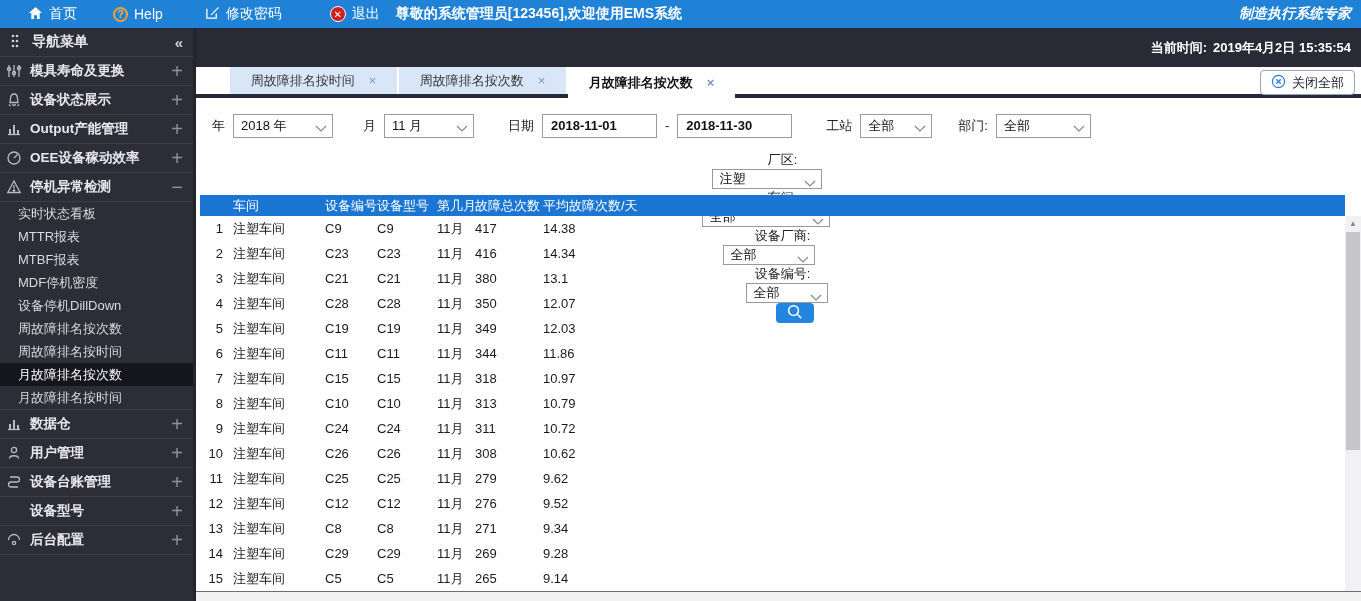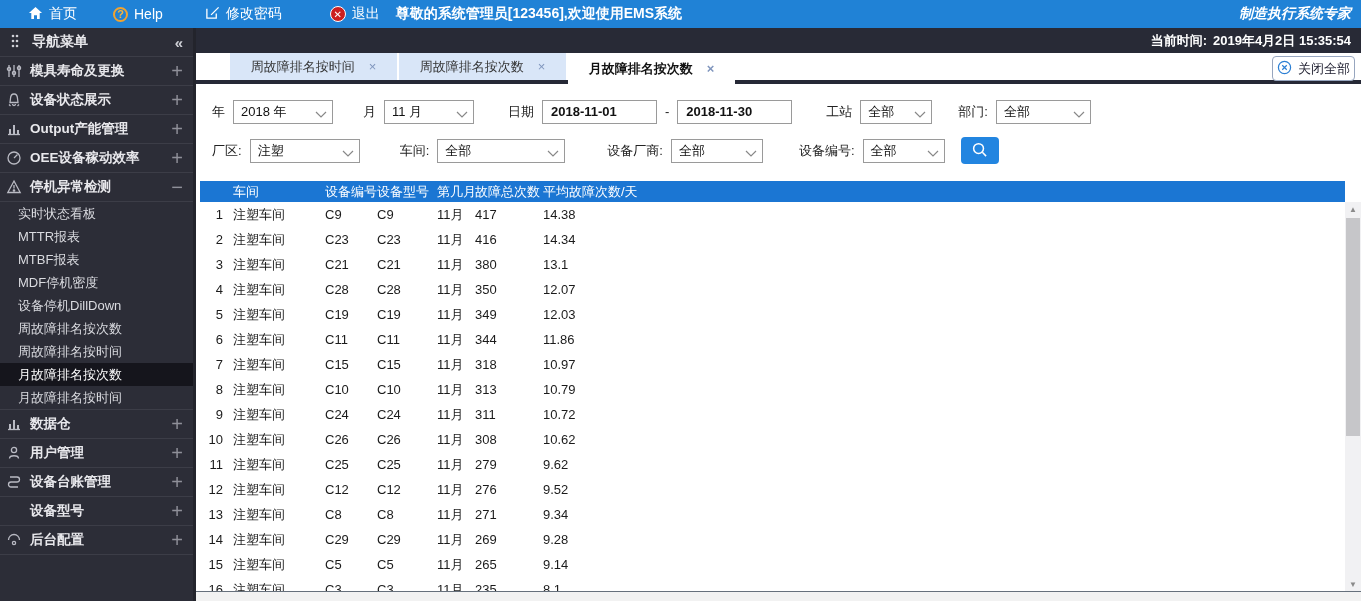--- a/index.html
+++ b/index.html
@@ -36,39 +36,39 @@
   .sb-item .sb-icon { width:20px; height:16px; margin-right:4px; display:flex; align-items:center; }
   .sb-item .toggle { margin-left:auto; font-size:20px; font-weight:100; color:#8f9099; line-height:16px; }
   .sb-sub { border-bottom:1px solid #3c3d47; }
   .sb-subitem { height:23px; display:flex; align-items:center; padding-left:18px;
     font-size:13px; color:#dadbe0; cursor:pointer; }
   .sb-subitem.active { background:#15151c; color:#ffffff; }
   svg.sic { stroke:#b9bac3; fill:none; stroke-width:1.3; }
 
   
   .content { flex:1; display:flex; flex-direction:column; min-width:0; position:relative; }
-  .statusbar { height:25px; background:#282a36; color:#fff; font-size:13px; font-weight:bold;
+  .statusbar { height:39px; background:#282a36; color:#fff; font-size:13px; font-weight:bold;
     display:flex; align-items:center; justify-content:flex-end; gap:6px; padding-right:10px; flex:0 0 auto; }
   .tabbar { height:31px; background:#fff; position:relative; flex:0 0 auto; }
   .tabstrip-underline { position:absolute; left:0; right:0; bottom:0; height:4px; background:#262936; }
   .tabs { position:absolute; left:34px; top:0; display:flex; }
   .tab { width:167px; height:27px; background:#d9e6f8; margin-right:2px; display:flex;
     align-items:center; justify-content:center; font-size:13px; color:#333; cursor:pointer; position:relative; z-index:1; }
   .tab .tab-close { margin-left:14px; color:#7f95bd; font-size:13px; cursor:pointer; }
   .tab.active { background:#fff; height:31px; z-index:2; font-weight:bold; color:#111; }
-  .closeall { position:absolute; right:6px; top:3px; height:25px; padding:0 4px; background:#fff;
+  .closeall { position:absolute; right:6px; top:3px; height:25px; padding:0 10px; background:#fff;
     border:1px solid #97a6bf; border-radius:4px; display:flex; align-items:center; gap:6px;
     font-size:13px; color:#223; cursor:pointer; z-index:3; }
 
   .panel { flex:1; background:#fff; position:relative; min-height:0; }
 
   
   .filters { height:97px; padding:14px 0 0 16px; }
   .frow { display:flex; align-items:center; height:27px; font-size:13px; color:#222; }
-  .frow + .frow { margin-top:12px; }
+  .frow + .frow { margin-top:12px;flex-direction:column; }
   .flabel { margin-right:8px; white-space:nowrap; }
   .select { position:relative; height:24px; border:1px solid #9a9a9a; background:#fff;
     display:flex; align-items:center; padding:0 36px 0 7px; font-size:13px; color:#111; cursor:pointer; }
   .select .chev { position:absolute; right:5px; top:6px; }
   .tinput { height:24px; border:1px solid #9a9a9a; background:#fff; display:flex;
     align-items:center; padding:0 8px; font-size:13px; color:#111; font-weight:600; }
   .dash { margin:0 8px; }
   .searchbtn { width:38px; height:27px; background:#2285e0; border:none; border-radius:4px;
     display:flex; align-items:center; justify-content:center; cursor:pointer; margin-left:16px; }
 

